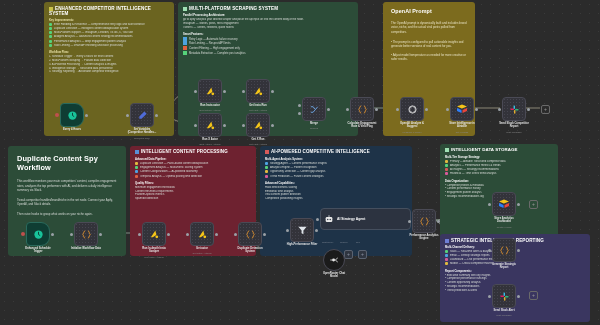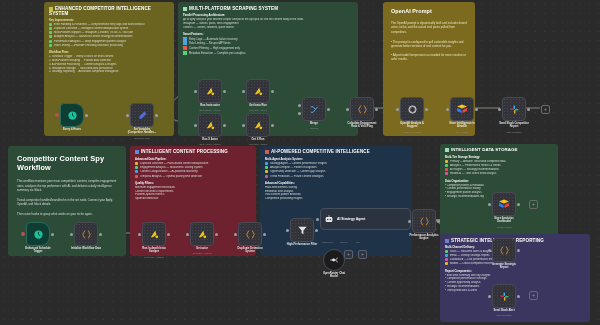--- a/index.html
+++ b/index.html
@@ -142,21 +142,21 @@
     <div class="body" style="margin-top:6px;font-size:2.9px;line-height:1.5;color:#e6e0c0;">
       <span>The OpenAI prompt is dynamically built and includes brand voice, niche, and the actual viral posts pulled from competitors.</span>
     </div>
     <div class="body" style="margin-top:6px;font-size:2.9px;line-height:1.5;color:#e6e0c0;">
       <div>• <span>The prompt is configured to pull actionable insights and generate better versions of real content for you.</span></div>
       <div style="margin-top:4px;">• <span>Adjust model temperature as needed for more creative or safer results.</span></div>
     </div>
   </div>
 
   <div class="note" style="left:8px;top:146px;width:118px;height:110px;background:#2c4c38;padding:8px 9px;">
-    <div style="font-size:7.4px;line-height:1.22;" class="note-h">Competitor Content Spy Workflow</div>
+    <div style="font-size:7.4px;line-height:1.22;" class="note-h">Duplicate Content Spy Workflow</div>
     <div class="body" style="margin-top:7px;font-size:2.9px;line-height:1.55;">
       <div>This workflow monitors your main competitors' content, compiles engagement rates, analyzes the top performers with AI, and delivers a daily intelligence summary via Slack.</div>
       <div style="margin-top:5px;">Tweak competitor handles/brand/niche in the set node. Connect your Apify, OpenAI, and Slack details.</div>
       <div style="margin-top:5px;">Then raise hooks to grasp what works on your niche again.</div>
     </div>
   </div>
 
   <div class="note" style="left:130px;top:146px;width:126px;height:110px;background:#6e2230;">
     <div style="font-size:4.5px;" class="note-h">
       <span class="sq" style="background:#5a8fd6;"></span><span>INTELLIGENT CONTENT PROCESSING</span>

